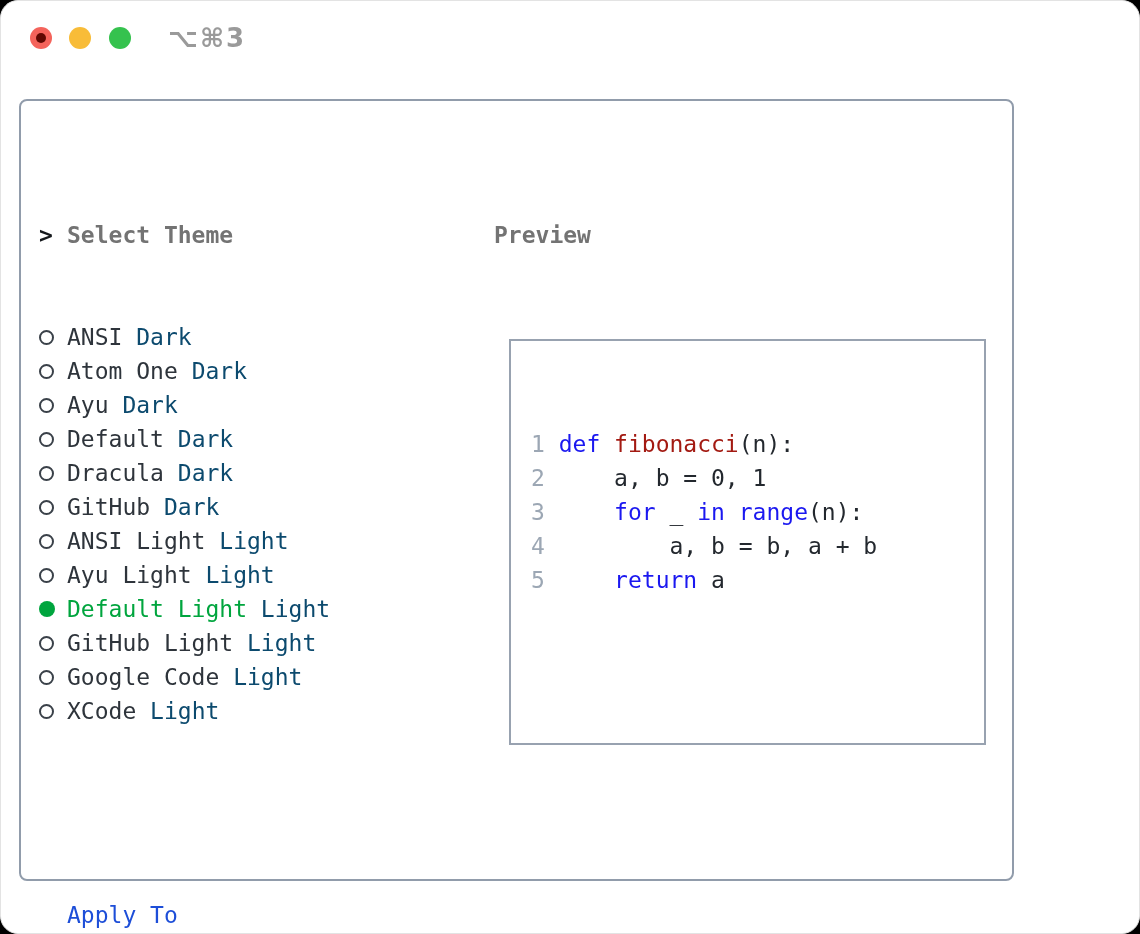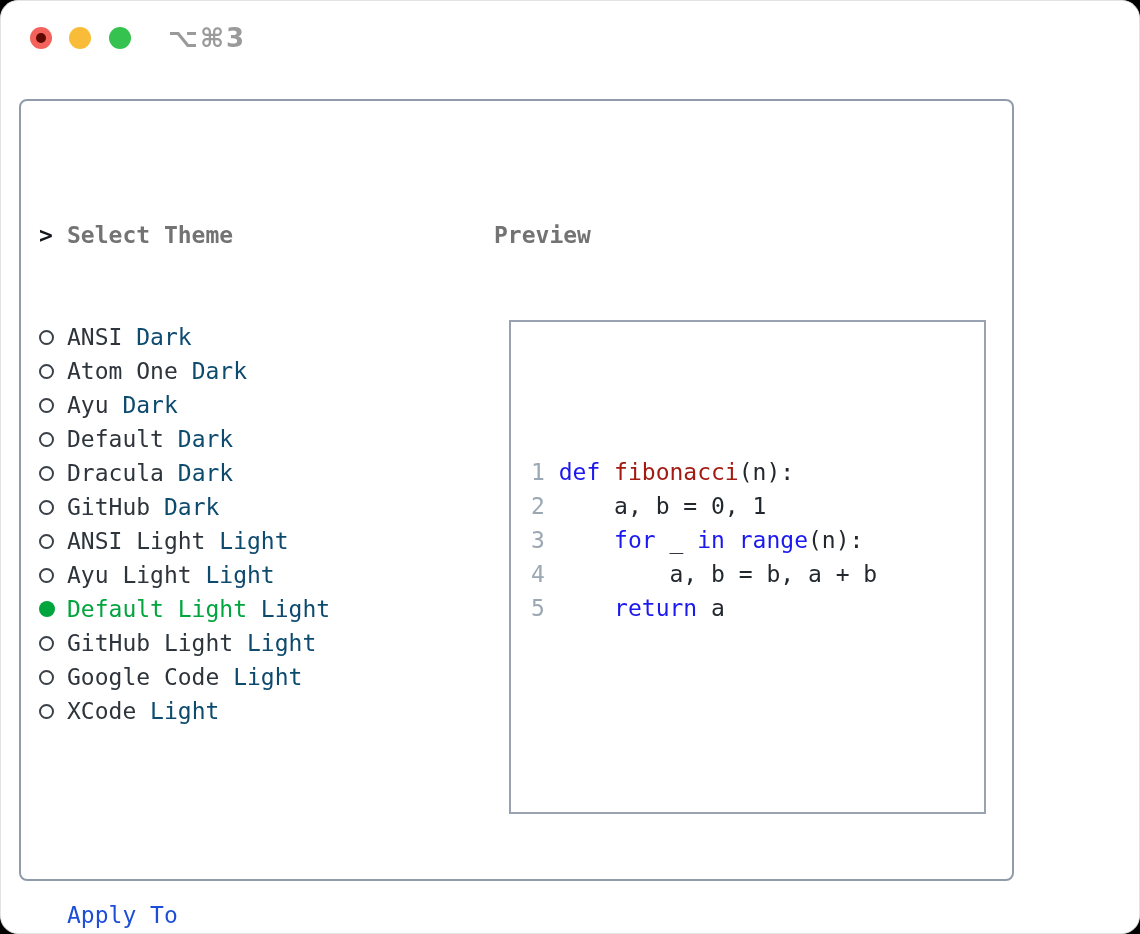--- a/index.html
+++ b/index.html
@@ -32,23 +32,23 @@
   .prompt{font-weight:bold;color:#15181c;display:block;width:28px;}
   .h1{font-weight:bold;color:#737373;}
   .h2{color:#1d4ed8;}
   .spacer{height:34px;}
   .circle{width:15px;height:15px;border-radius:50%;border:2px solid #3a4149;
           box-sizing:border-box;display:inline-block;}
   .circle.sel{background:#00a53e;border:none;width:16px;height:16px;}
   .sel-text{color:#00a53e;}
   .tag{color:#0c4a6e;}
   
-  .preview-box{margin-left:15px;width:477px;height:494px;
+  .preview-box{margin-left:15px;margin-top:19px;width:477px;height:406px;
                border:2px solid #98a2b0;box-sizing:border-box;background:#fff;
-               padding:65px 0 0 20px;overflow:hidden;}
+               padding:18px 0 0 20px;overflow:hidden;}
   .cline{height:34px;line-height:34px;white-space:pre;font-size:23px;}
   .seg-n{color:#9ca7b4;}
   .seg-p{color:#23282e;}
   .seg-k{color:#1b18f0;}
   .seg-f{color:#a31a12;}
 </style>
 </head>
 <body>
 
 <div class="window">

